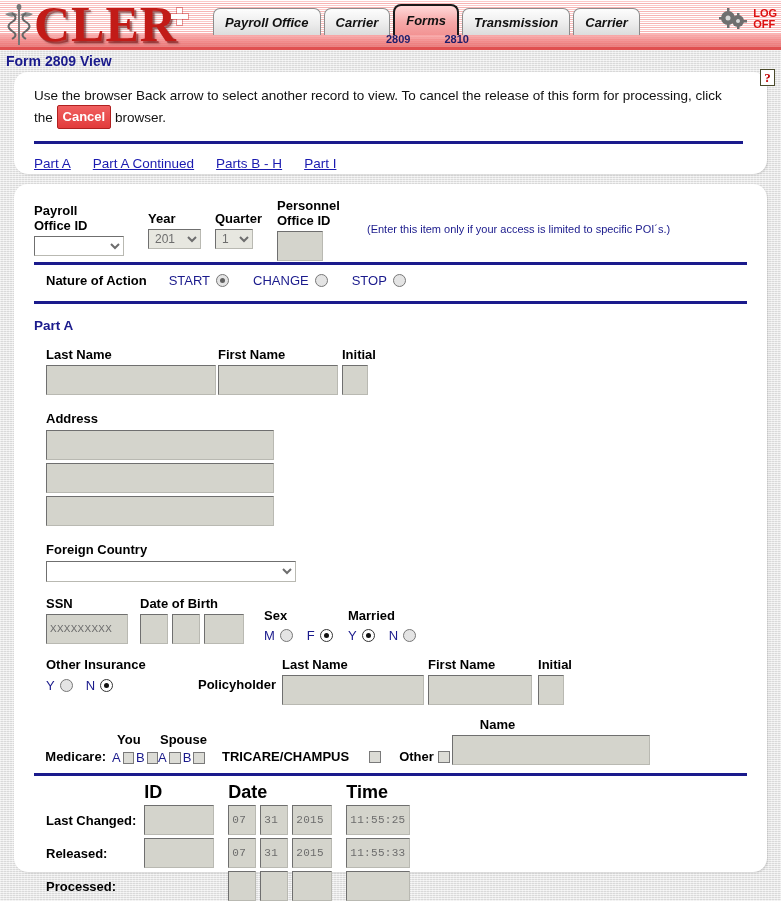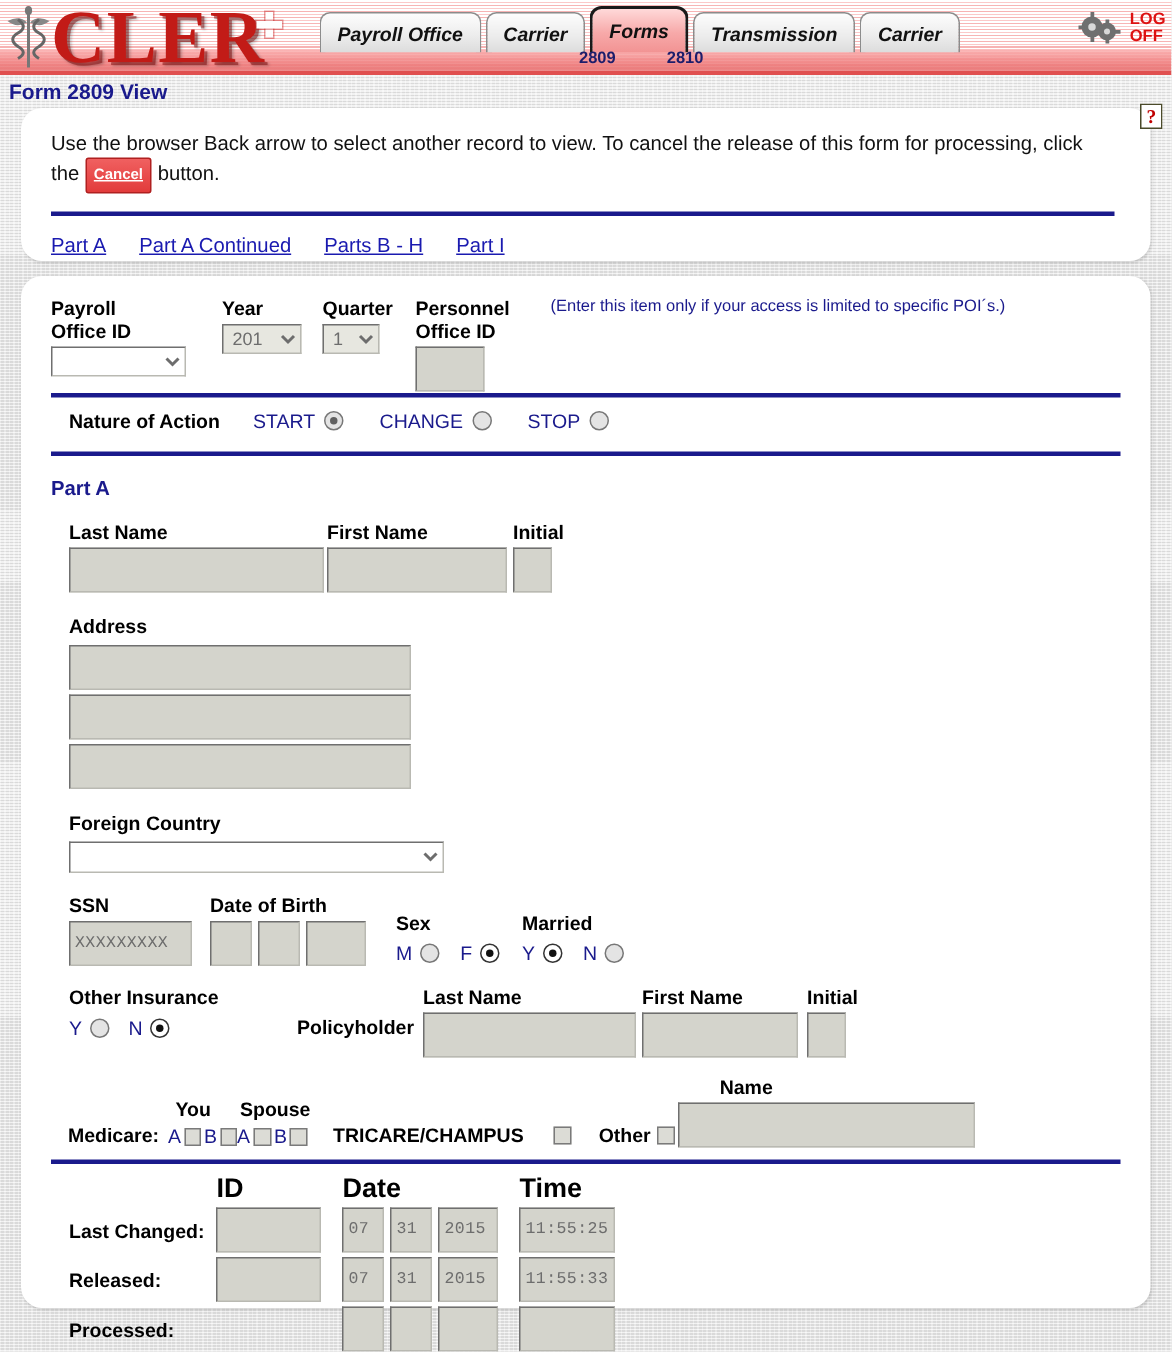--- a/index.html
+++ b/index.html
@@ -129,27 +129,26 @@
     position: absolute; right: -8px; top: -3px;
     width: 15px; height: 17px; cursor: pointer;
   }
   .instr-text {
     font-size: 13.5px; color: #111; line-height: 19px;
   }
   .cancel-btn {
     display: inline-block;
     background: linear-gradient(180deg,#f06060 0%, #e23b3b 100%);
     color: #ffffff;
-    font-size: 10px; font-weight: bold;
+    font-size: 13px; font-weight: bold;
     padding: 1px 5px 2px 5px;
     border: 1px solid #b02020;
     border-radius: 2px;
     vertical-align: 1px;
     cursor: pointer;
-    text-decoration: underline;
   }
   .blue-rule { height: 3px; background: #1a1a8c; margin: 12px 0 0 0; }
   .partlinks { margin-top: 12px; display: flex; gap: 22px; }
   .partlinks a {
     font-size: 13.5px; color: #1a1ab0; text-decoration: underline; cursor: pointer;
   }
 
   
   #form-panel { margin-top: 10px; height: 688px; padding: 14px 20px 0 20px; }
 
@@ -282,35 +281,35 @@
 <div id="pagetitle">Form 2809 View</div>
 
 <div class="panel" id="instr-panel">
   <svg class="help-icon" viewBox="0 0 15 17">
     <rect x="0.5" y="0.5" width="14" height="16" fill="#ffffff" stroke="#4a4a2a"></rect>
     <text x="7.5" y="13" font-size="13" font-weight="bold" fill="#c00000" text-anchor="middle" font-family="Liberation Serif, serif">?</text>
   </svg>
   <div class="instr-text">
     <span>Use the browser Back arrow to select another record to view.  To cancel the release of this form for processing, click the</span>
     <span class="cancel-btn">Cancel</span>
-    <span>button.</span>
+    <span>browser.</span>
   </div>
   <div class="blue-rule"></div>
   <div class="partlinks">
     <a>Part A</a>
     <a>Part A Continued</a>
     <a>Parts B - H</a>
     <a>Part I</a>
   </div>
 </div>
 
 <div class="panel" id="form-panel">
 
   <div id="idrow">
-    <div class="row" style="align-items:flex-start;">
+    <div class="row" style="align-items:center;">
       <div class="stack" style="width:100px;">
         <span class="lbl lbl-two">Payroll</span>
         <span class="lbl lbl-two">Office ID</span>
         <select class="fld blank mt" style="width:90px;">
           <option></option>
         </select>
       </div>
       <div class="stack" style="width:63px; margin-left:14px;">
         <span class="lbl">Year</span>
         <select class="fld mt" style="width:53px;">

